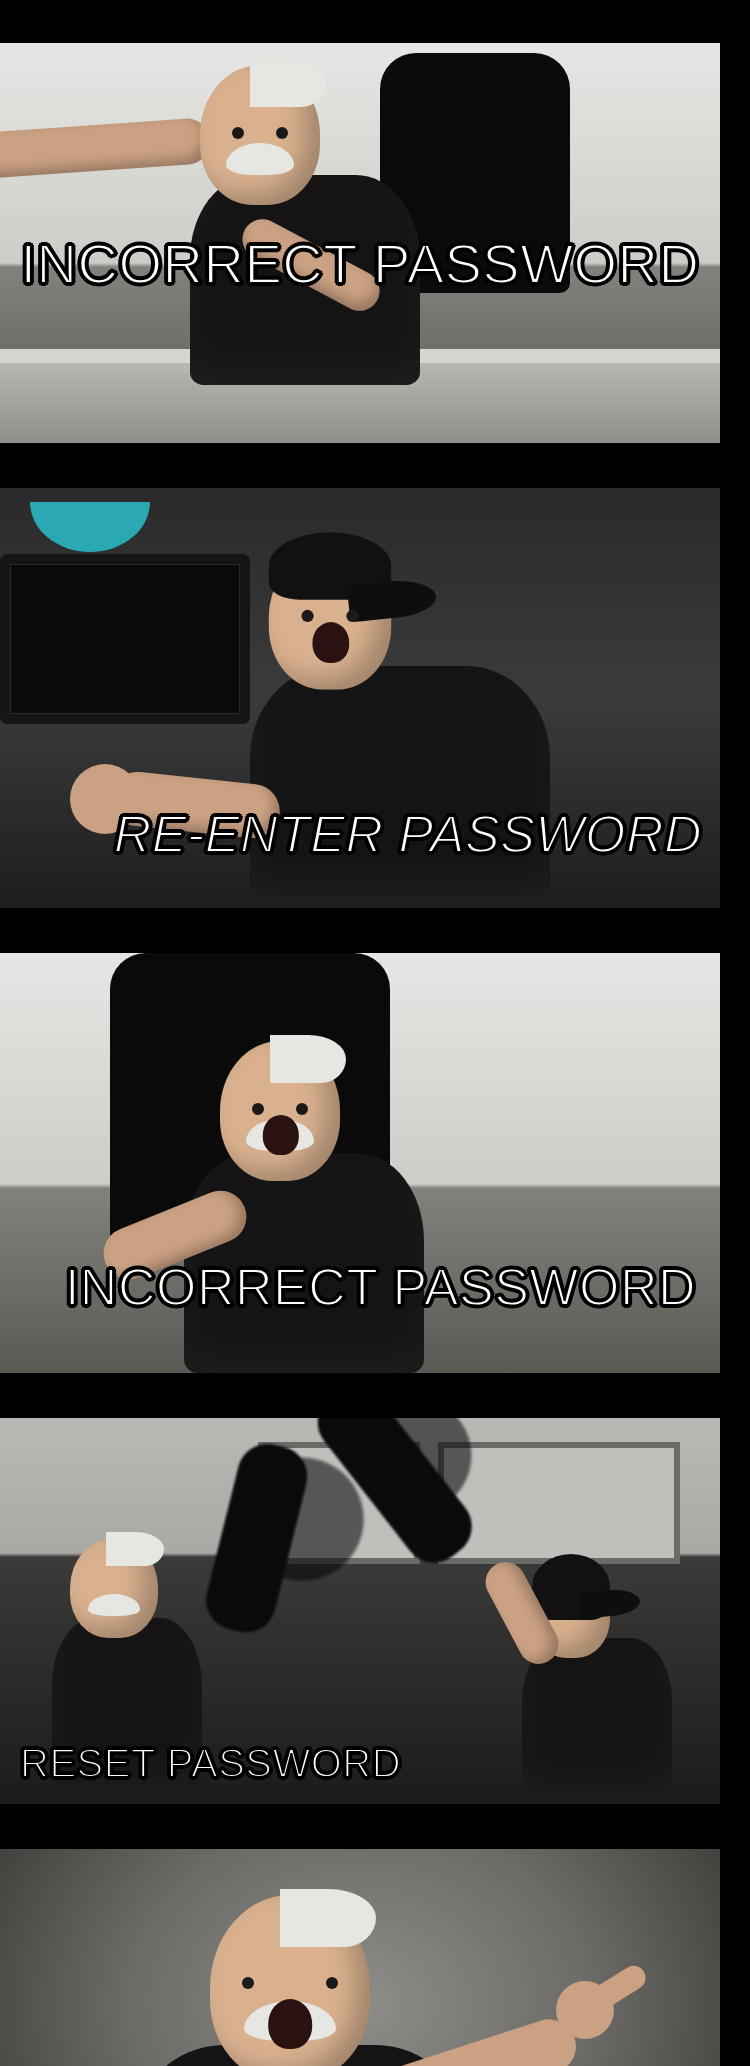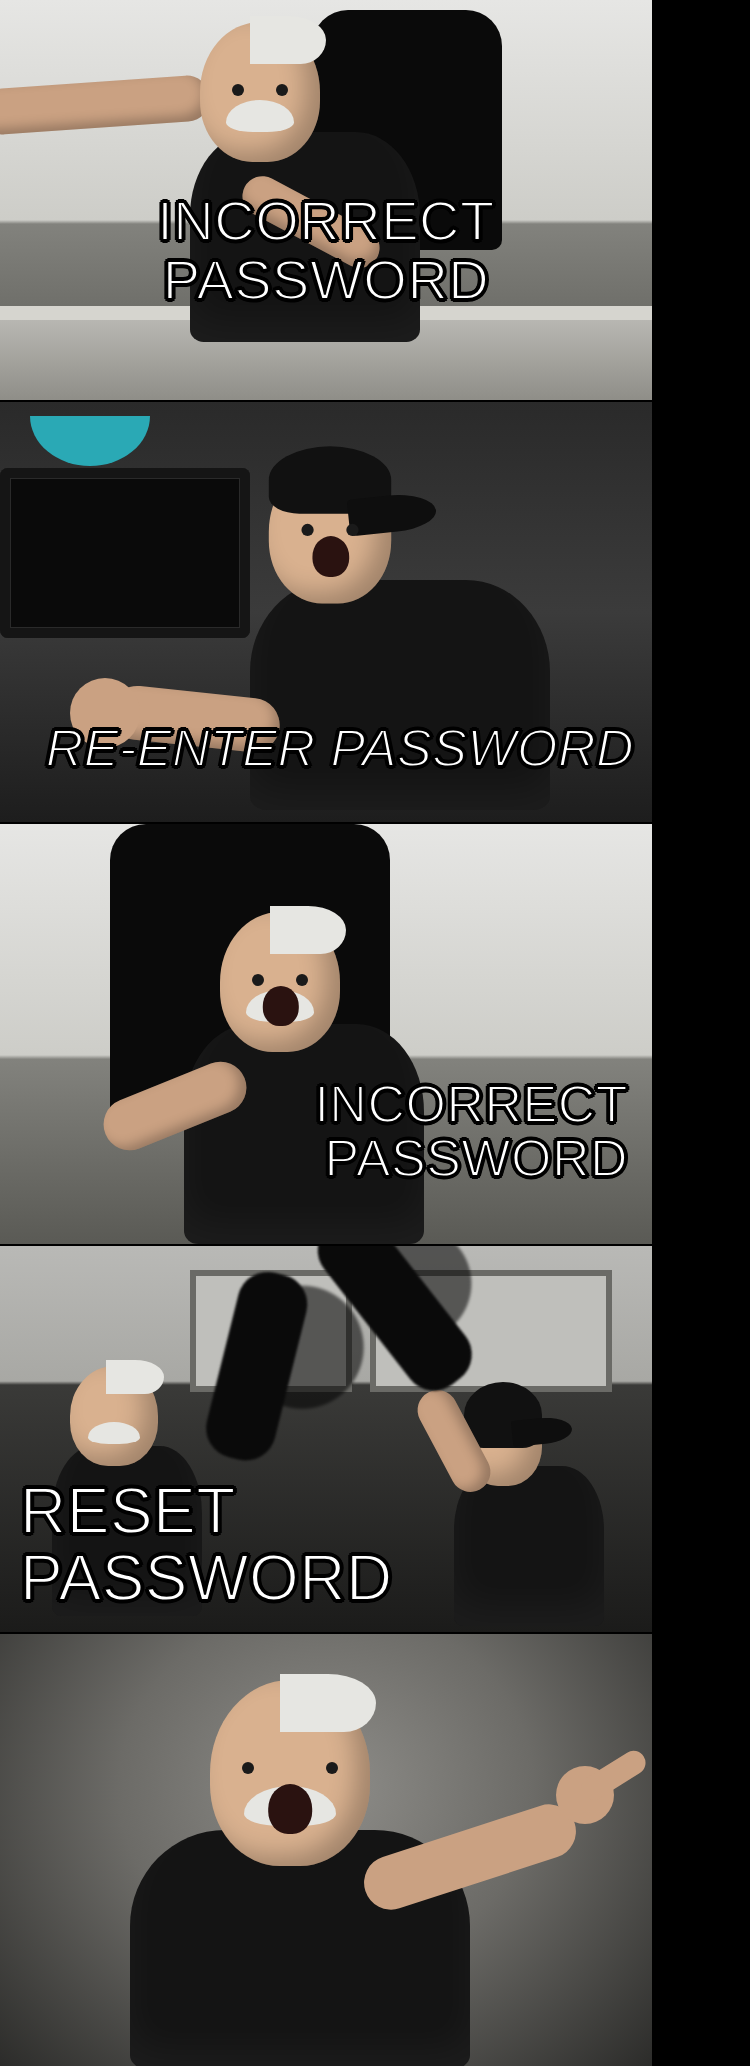--- a/index.html
+++ b/index.html
@@ -9,24 +9,25 @@
     width: 750px;
   }
   .meme {
     width: 750px;
     display: flex;
     flex-direction: column;
     font-family: Impact, "Arial Black", Arial, sans-serif;
   }
   .panel {
     position: relative;
-    width: 652px;
+    width: 720px;
     overflow: hidden;
     background: #888; 
     border-bottom: 2px solid #000;
+    margin-top: 43px;
   }
   .panel:last-child { border-bottom: none; }
 
   
   .panel.office {
     background:
       linear-gradient(180deg, rgba(230,230,228,1) 0%, rgba(205,205,200,1) 55%, rgba(130,130,125,1) 56%, rgba(90,90,85,1) 100%);
   }
   .panel.kitchen {
     background:
@@ -60,21 +61,21 @@
       -2px -2px 0 #000, 2px -2px 0 #000, -2px 2px 0 #000, 2px 2px 0 #000,
        0   -3px 0 #000, 0    3px 0 #000, -3px 0   0 #000, 3px  0   0 #000;
     font-weight: 400;
     pointer-events: none;
     text-transform: uppercase;
   }
 
   .cap1 { left: 0; right: 0; top: 48%; font-size: 56px; }
   .cap2 { right: 18px; left: auto; bottom: 46px; font-size: 52px; text-align: right; max-width: 700px; font-style: italic; }
   .cap3 { right: 24px; left: auto; bottom: 58px; font-size: 52px; text-align: right; max-width: 700px; }
-  .cap4 { left: 20px; bottom: 20px; font-size: 64px; text-align: left; max-width: 420px; }
+  .cap4 { left: 20px; bottom: 20px; font-size: 40px; text-align: left; max-width: 420px; }
   .cap5 { left: 10px; right: 10px; bottom: 12px; font-size: 40px; }
 
   
   .figure {
     position: absolute;
     pointer-events: none;
   }
   .head {
     width: 120px; height: 140px;
     background: #d9b18f;

